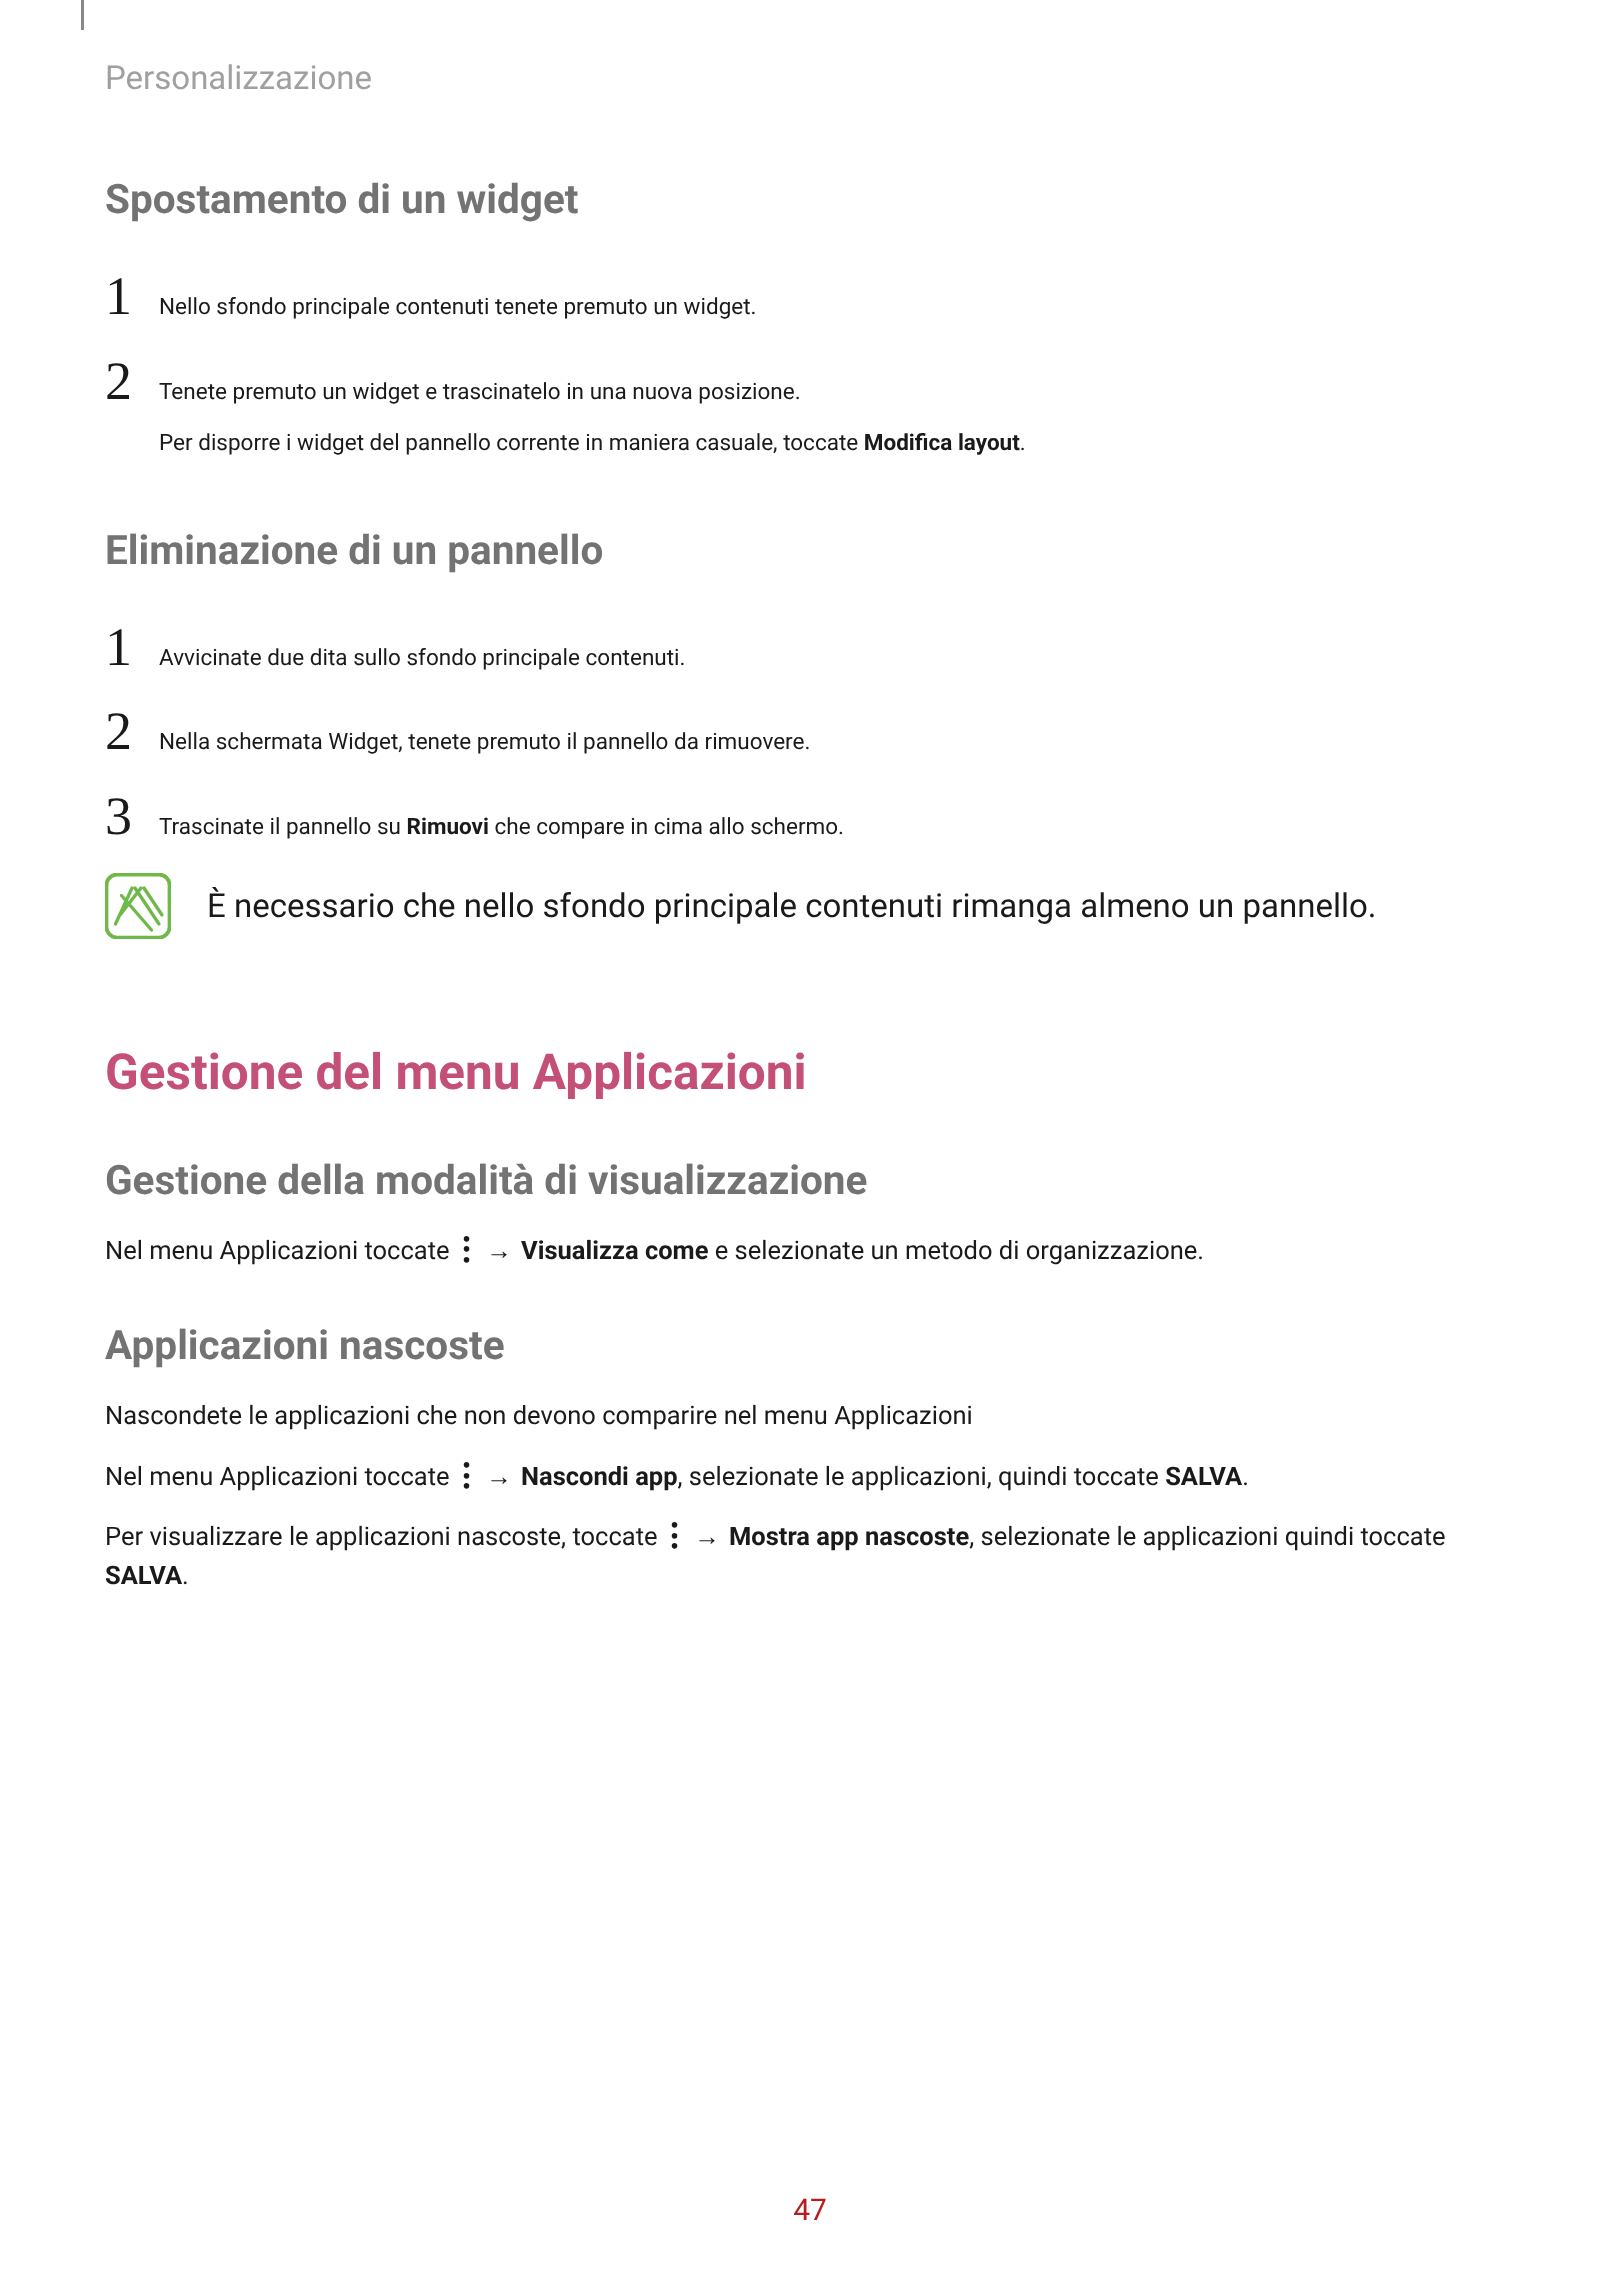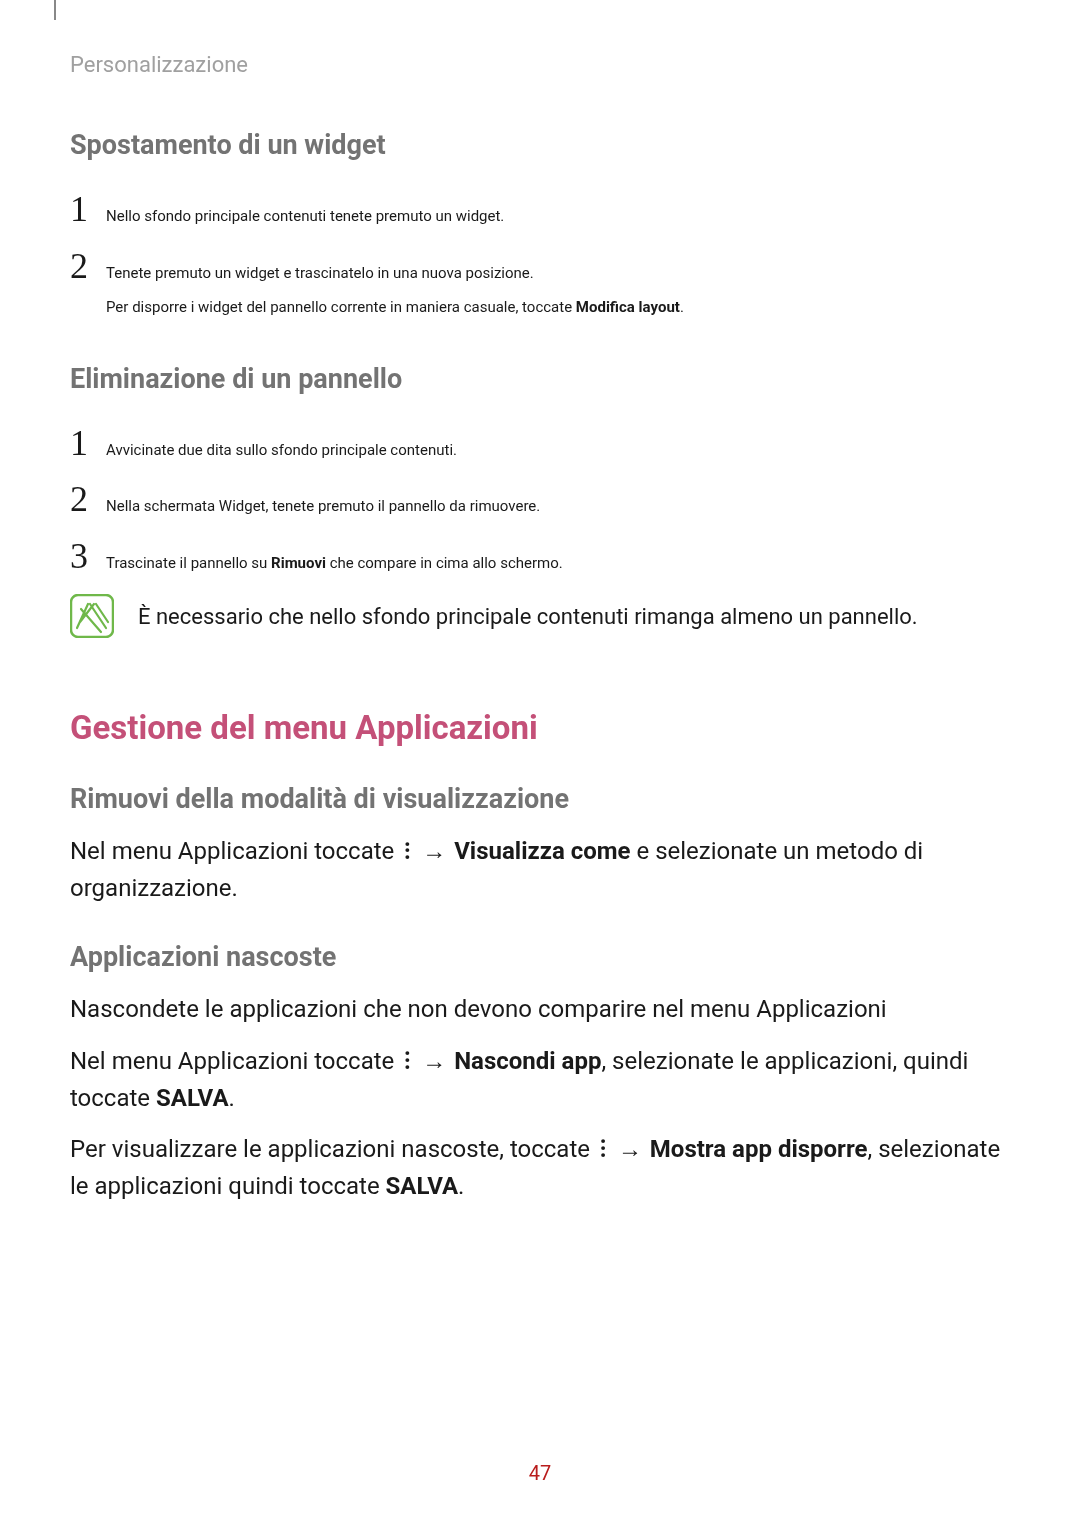--- a/index.html
+++ b/index.html
@@ -22,21 +22,21 @@
     top: 0;
     width: 2px;
     height: 20px;
     background: #888;
   }
   .section-header {
     color: #a0a0a0;
     font-size: 22px;
     font-weight: 400;
     margin-bottom: 52px;
-    margin-top: 22px;
+    margin-top: 10px;
   }
   h2 {
     font-size: 27px;
     font-weight: 700;
     color: #737373;
     margin: 0 0 30px 0;
   }
   h1.major {
     font-size: 33px;
     font-weight: 700;
@@ -78,21 +78,21 @@
     height: 44px;
     flex-shrink: 0;
     margin-right: 24px;
   }
   .note-text {
     font-size: 22px;
     line-height: 1.5;
     color: #1a1a1a;
   }
   .para {
-    font-size: 24px;
+    font-size: 17px;
     line-height: 1.55;
     color: #1a1a1a;
     margin: 0 0 14px 0;
   }
   .bold { font-weight: 700; }
   .dots-icon {
     display: inline-block;
     vertical-align: middle;
     width: 14px;
     text-align: center;
@@ -179,21 +179,21 @@
           <path d="M11 15 L31 38" stroke="#6fb84a" stroke-width="2.2" fill="none" stroke-linecap="round"></path>
         </svg>
       </div>
       <div class="note-text">È necessario che nello sfondo principale contenuti rimanga almeno un pannello.</div>
     </div>
   </div>
 
   <h1 class="major">Gestione del menu Applicazioni</h1>
 
   <div class="block" style="margin-bottom:34px;">
-    <h2 style="margin-bottom:18px;">Rimuovi della modalità di visualizzazione</h2>
+    <h2 style="margin-bottom:18px;">Gestione della modalità di visualizzazione</h2>
     <p class="para">
       <span>Nel menu Applicazioni toccate </span><span class="dots-icon"></span>
       <span class="arrow">→</span>
       <span class="bold">Visualizza come</span><span> e selezionate un metodo di organizzazione.</span>
     </p>
   </div>
 
   <div class="block">
     <h2 style="margin-bottom:18px;">Applicazioni nascoste</h2>
 
@@ -201,19 +201,19 @@
 
     <p class="para">
       <span>Nel menu Applicazioni toccate </span><span class="dots-icon"></span>
       <span class="arrow">→</span>
       <span class="bold">Nascondi app</span><span>, selezionate le applicazioni, quindi toccate </span><span class="bold">SALVA</span><span>.</span>
     </p>
 
     <p class="para">
       <span>Per visualizzare le applicazioni nascoste, toccate </span><span class="dots-icon"></span>
       <span class="arrow">→</span>
-      <span class="bold">Mostra app disporre</span><span>, selezionate le applicazioni quindi toccate </span><span class="bold">SALVA</span><span>.</span>
+      <span class="bold">Mostra app nascoste</span><span>, selezionate le applicazioni quindi toccate </span><span class="bold">SALVA</span><span>.</span>
     </p>
   </div>
 
 </div>
 
 <div class="page-num">47</div>
 
 </body></html>

